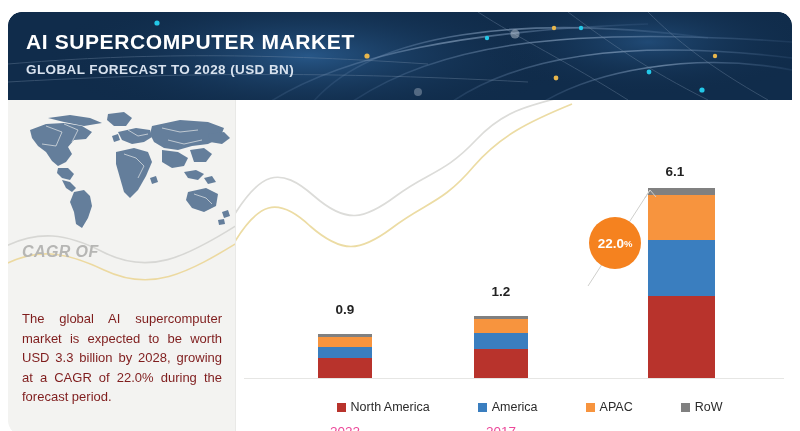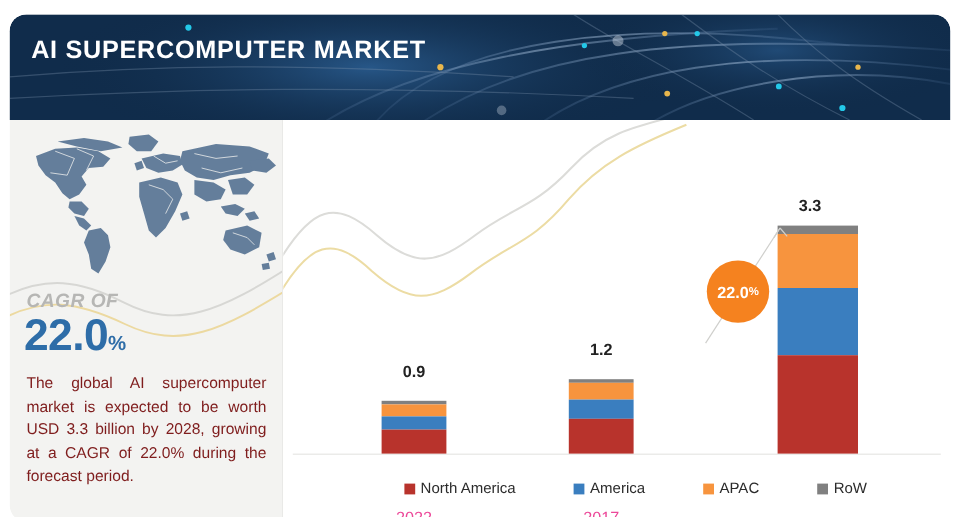--- a/index.html
+++ b/index.html
@@ -103,20 +103,21 @@
           <circle cx="694" cy="78" r="2.6" fill="#23c8e8"></circle>
           <circle cx="359" cy="44" r="2.6" fill="#e8b64c"></circle>
           <circle cx="546" cy="16" r="2.2" fill="#e8b64c"></circle>
           <circle cx="548" cy="66" r="2.4" fill="#e8b64c"></circle>
           <circle cx="707" cy="44" r="2.2" fill="#e8b64c"></circle>
           <circle cx="507" cy="22" r="4.6" fill="#cfd8e2" opacity=".45"></circle>
           <circle cx="410" cy="80" r="4" fill="#cfd8e2" opacity=".35"></circle>
         </g>
       </svg>
       <div class="banner-title">AI SUPERCOMPUTER MARKET</div>
+      <div class="banner-sub">GLOBAL FORECAST TO 2028 (USD BN)</div>
     </div>
 
     <div class="sidebar">
 
       <svg class="side-waves" viewBox="0 0 227 335">
         <path d="M-10,150 C30,128 60,134 95,152 C140,175 175,160 237,120" fill="none" stroke="#d7d7d4" stroke-width="1.6"></path>
         <path d="M-10,168 C28,146 58,152 96,170 C142,192 176,176 237,138" fill="none" stroke="#ecd9a0" stroke-width="1.6"></path>
       </svg>
 
       <div class="map-wrap">
@@ -162,39 +163,38 @@
             <path d="M116,24 L126,30 L136,28"></path>
             <path d="M112,48 L124,52 L132,60 L126,72"></path>
             <path d="M150,22 L168,26 L186,24"></path>
             <path d="M156,34 L172,38 L190,34"></path>
             <path d="M182,88 L194,92 L200,98"></path>
           </g>
         </svg>
       </div>
 
       <div class="cagr-of">CAGR OF</div>
-      <div class="cagr-num"><span>22.0</span><span class="cagr-pct">%</span></div>
       <div class="para">The global AI supercomputer market is expected to be worth USD 3.3 billion by 2028, growing at a CAGR of 22.0% during the forecast period.</div>
     </div>
 
     <div class="chart">
 
       <svg class="chart-waves" width="556" height="290" viewBox="0 0 556 290">
         <path d="M-6,122 C24,70 44,66 78,96 C110,124 128,120 160,96
                  C192,72 208,74 240,40 C266,12 290,6 330,-4" fill="none" stroke="#dcdcd9" stroke-width="1.7"></path>
         <path d="M-6,150 C22,100 42,96 74,126 C106,154 124,152 156,128
                  C190,102 206,104 238,66 C264,36 292,22 336,4" fill="none" stroke="#ecdca4" stroke-width="1.7"></path>
       </svg>
 
       <div class="plot">
         <div class="baseline"></div>
 
         <div class="dlabel" style="left:64px;top:202px;">0.9</div>
         <div class="dlabel" style="left:220px;top:184px;">1.2</div>
-        <div class="dlabel" style="left:394px;top:64px;">3.3</div>
+        <div class="dlabel" style="left:394px;top:64px;">6.1</div>
 
         <div class="bar" style="left:82px;width:54px;height:44px;">
           <div class="seg" style="height:3px;background:#808080;"></div>
           <div class="seg" style="height:10px;background:#f7943e;"></div>
           <div class="seg" style="height:11px;background:#3a7ebf;"></div>
           <div class="seg" style="height:20px;background:#b8332c;"></div>
         </div>
 
         <div class="bar" style="left:238px;width:54px;height:62px;">
           <div class="seg" style="height:3px;background:#808080;"></div>

